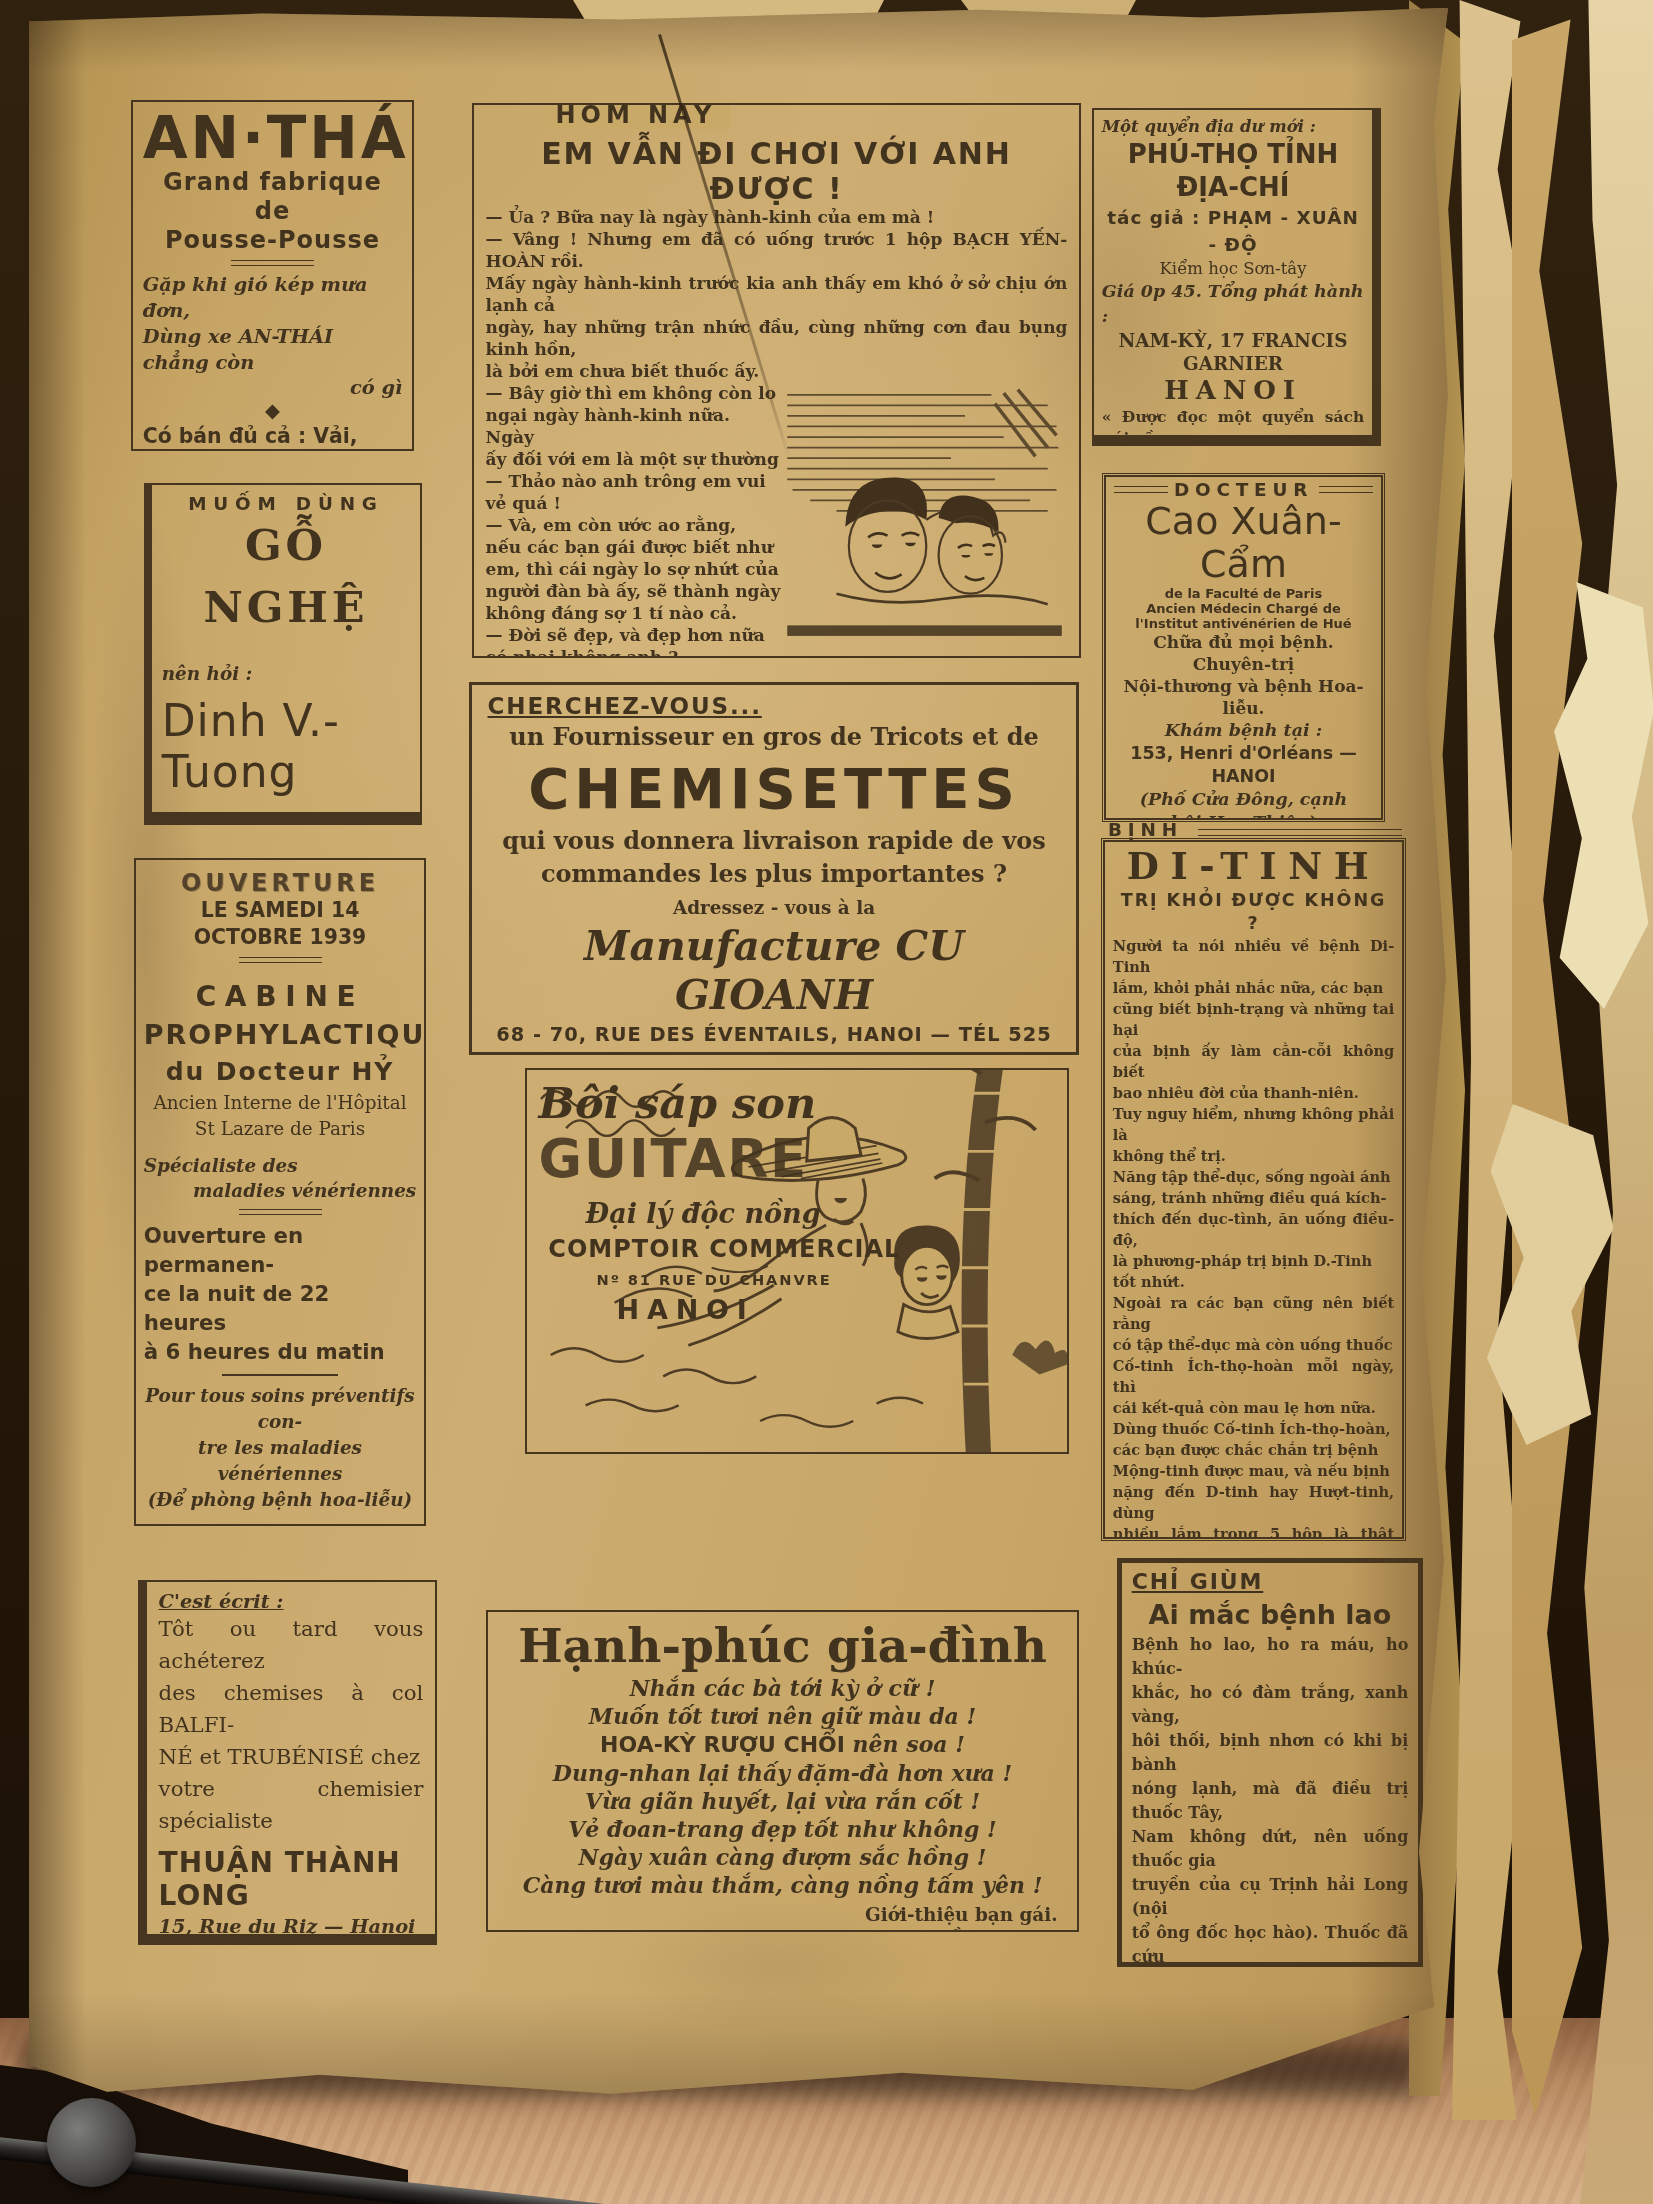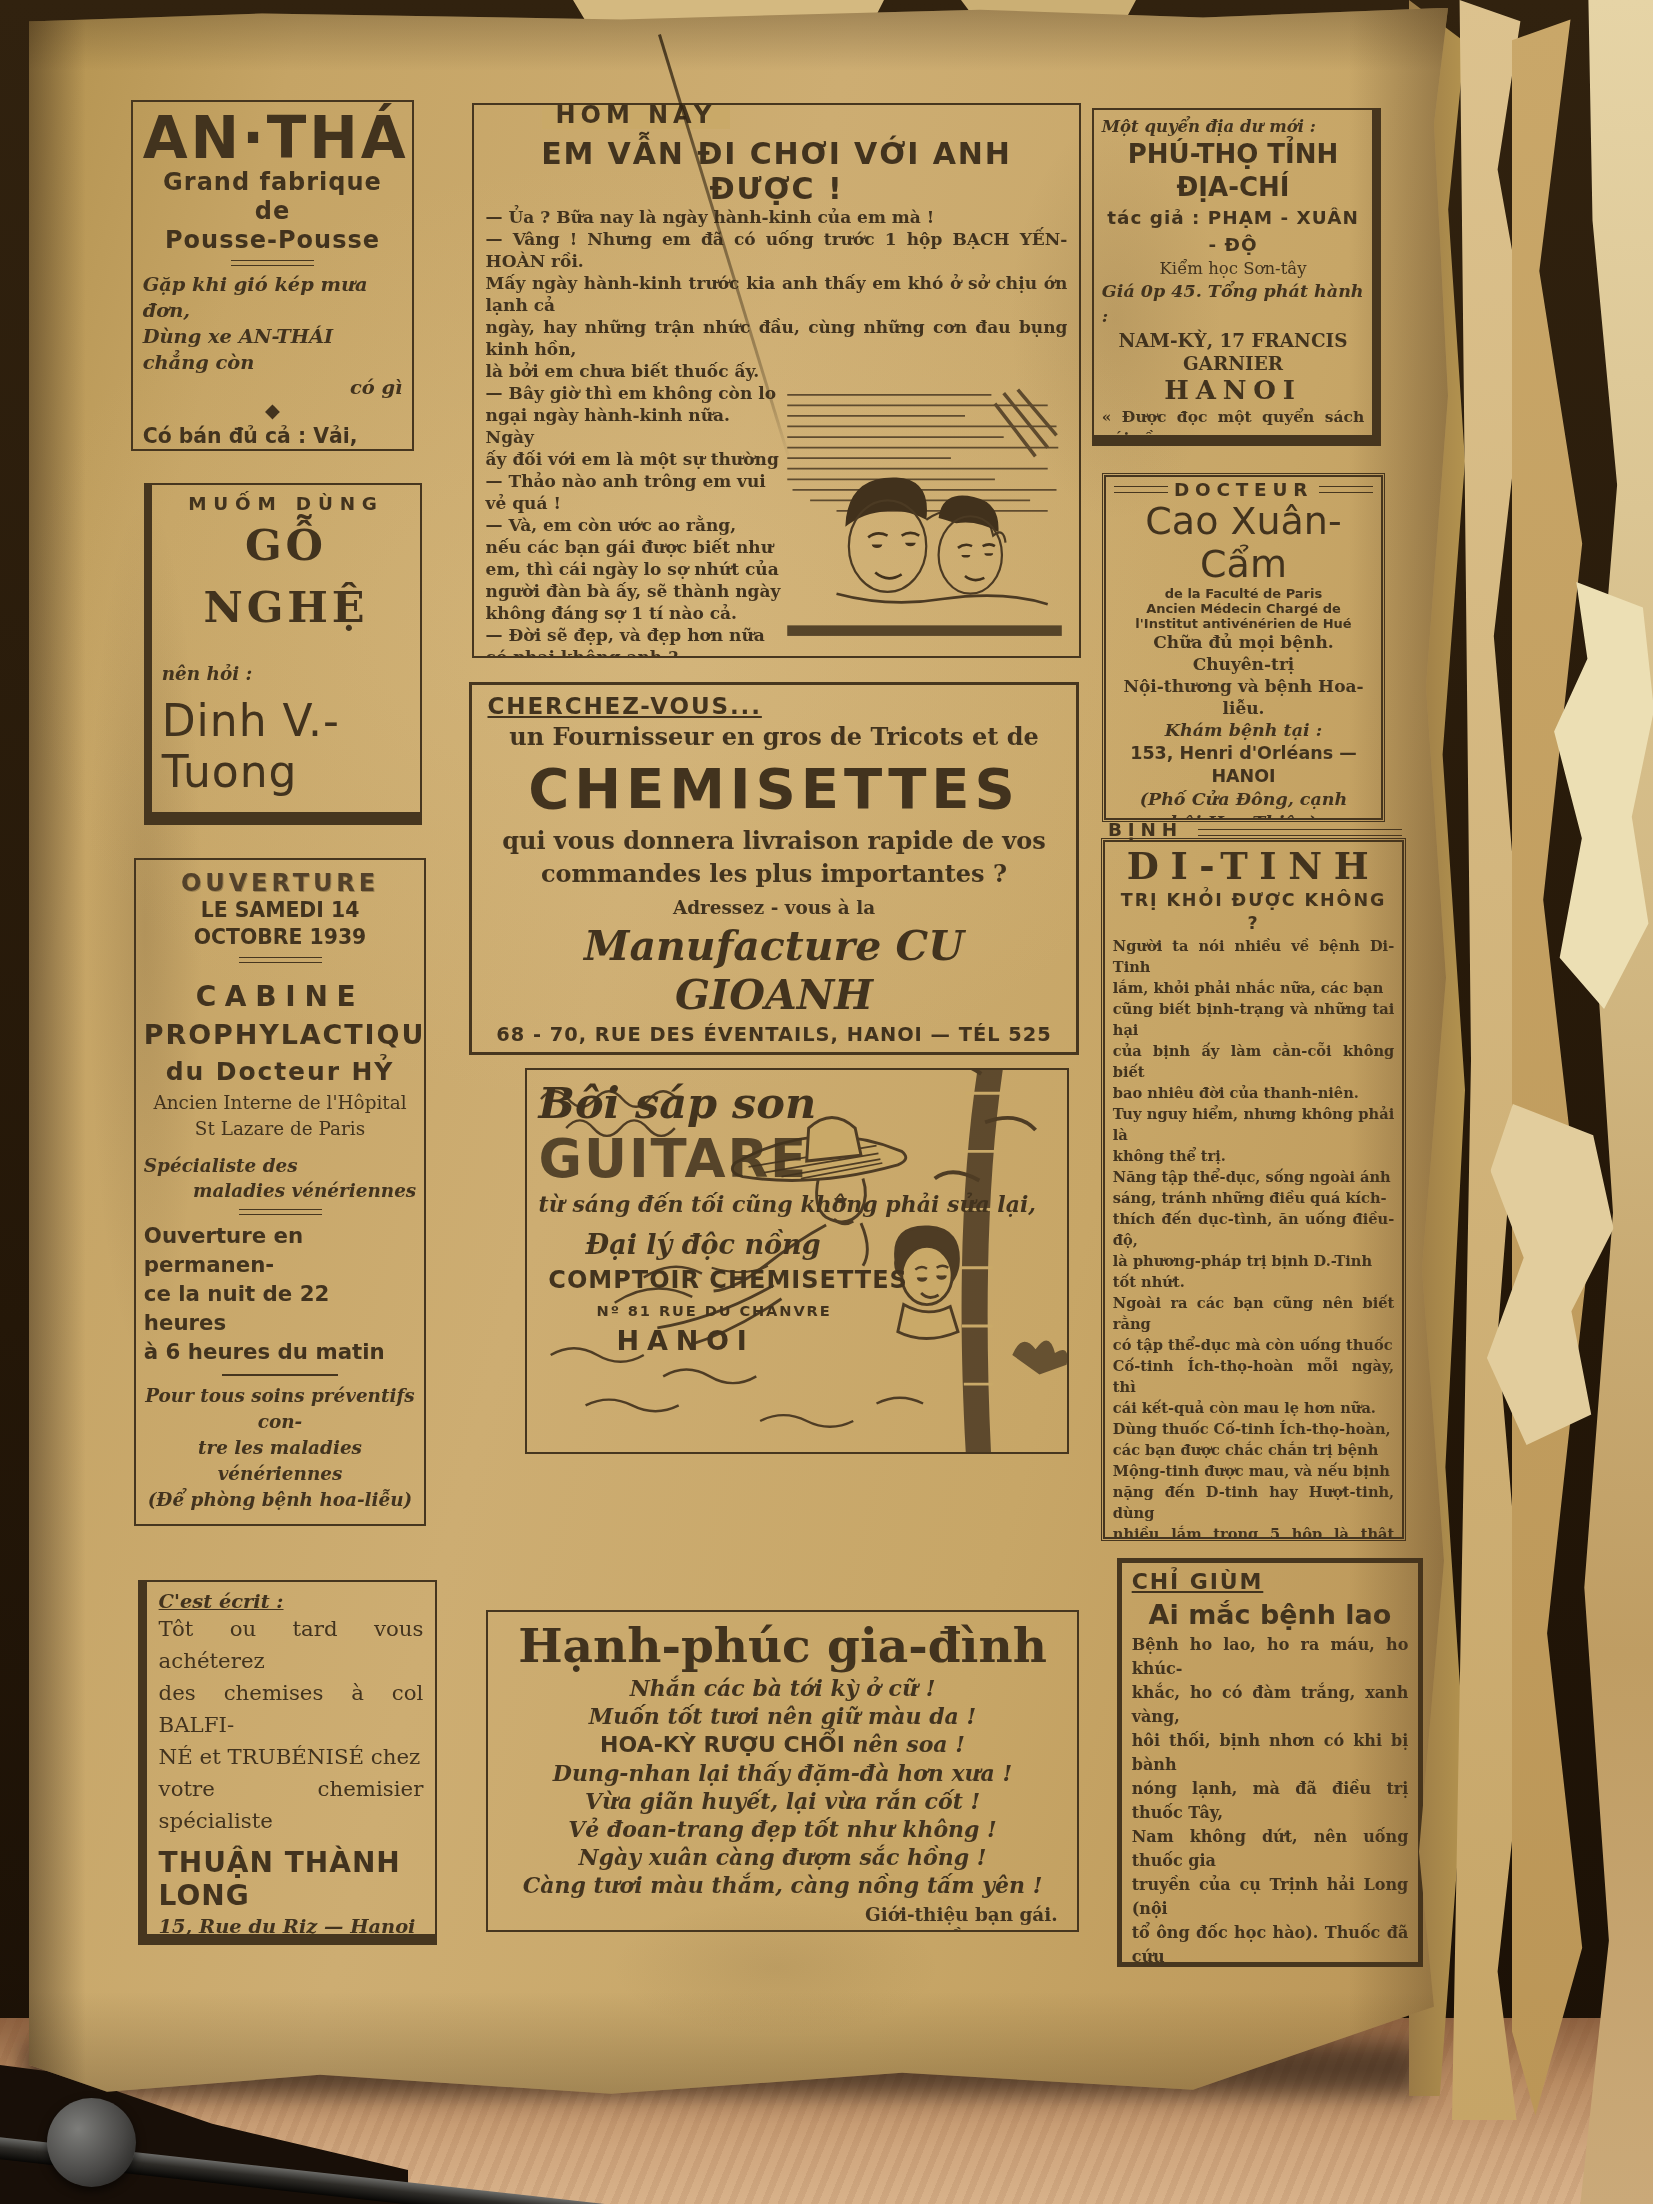--- a/index.html
+++ b/index.html
@@ -370,23 +370,22 @@
         <path d="M400 242 q6 -5 12 -1 M422 240 q6 -4 12 0" stroke-width="2.5"></path>
         <path d="M403 250 a4 3 0 0 0 8 0 M423 248 a4 3 0 0 0 8 0" fill="#4e3c24"></path>
         <path d="M406 266 q8 8 18 2"></path>
         <path d="M388 278 q24 14 48 2 l8 26 q-34 14 -62 0 Z" fill="#c9a968"></path>
       </g>
     </svg>
     <div class="gt-line1">
       <span class="gt-script1">Bôi sáp son</span>
       <span class="gt-brand">GUITARE</span>
     </div>
-    <div class="gt-s2">từ sáng đến tối cũng không phải sửa lại,</div>
     <div class="gt-s4">Đại lý độc nồng</div>
-    <div class="gt-dist">COMPTOIR CHEMISETTES</div>
+    <div class="gt-dist">COMPTOIR COMMERCIAL</div>
     <div class="gt-addr">Nº 81  RUE DU CHANVRE</div>
     <div class="gt-city">HANOI</div>
   </div>
 
   <div class="ad hanh">
     <div class="hp-title">Hạnh-phúc gia-đình</div>
     <div class="hp-v">
         <div>Nhắn các bà tới kỳ ở cữ !</div>
         <div>Muốn tốt tươi nên giữ màu da !</div>
       </div>

